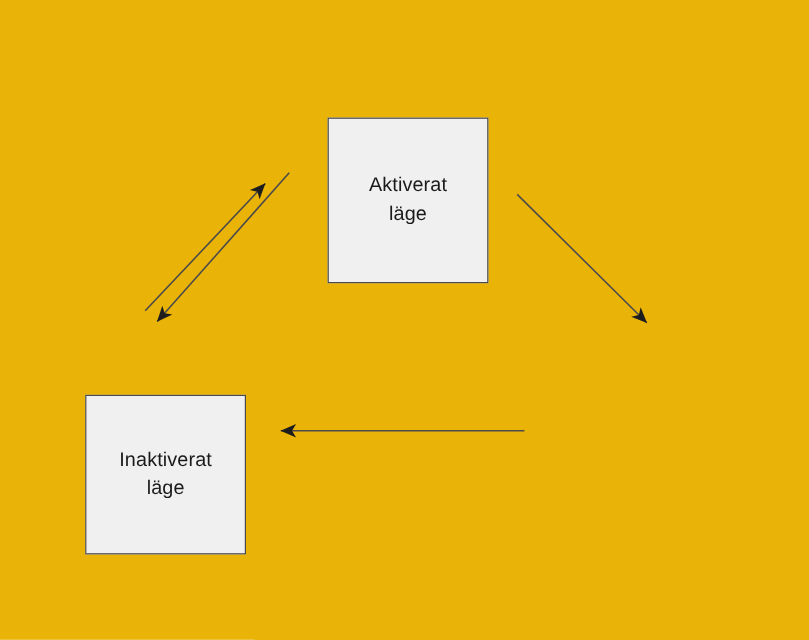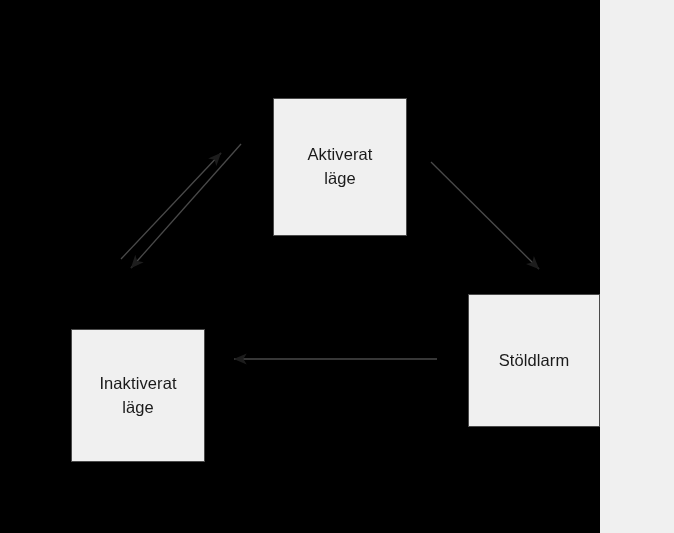--- a/index.html
+++ b/index.html
@@ -9,23 +9,23 @@
   }
   body {
     width: 674px;
     height: 533px;
     background: #f0f0f0;
     font-family: "Liberation Sans", sans-serif;
     overflow: hidden;
   }
   #diagram-root {
     position: relative;
-    width: 600px;
+    width: 674px;
     height: 533px;
-    background: #000000;
+    background: #eab308;
   }
   #arrow-layer {
     position: absolute;
     left: 0;
     top: 0;
     width: 674px;
     height: 533px;
   }
   .state-box {
     position: absolute;
@@ -90,17 +90,14 @@
   <div class="state-box" id="box-aktiverat">
     <span class="state-label">Aktiverat
 läge</span>
   </div>
 
   <div class="state-box" id="box-inaktiverat">
     <span class="state-label">Inaktiverat
 läge</span>
   </div>
 
-  <div class="state-box" id="box-stoldlarm">
-    <span class="state-label">Stöldlarm</span>
-  </div>
 
 </div>
 
 </body></html>

